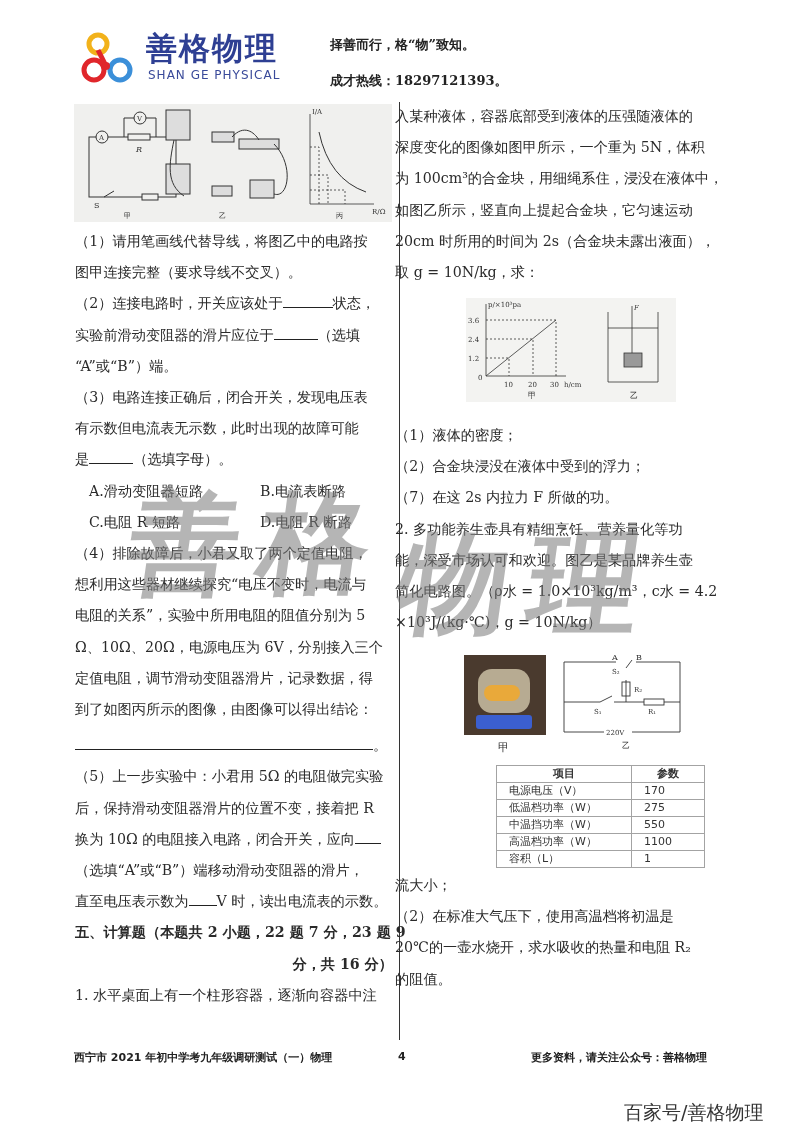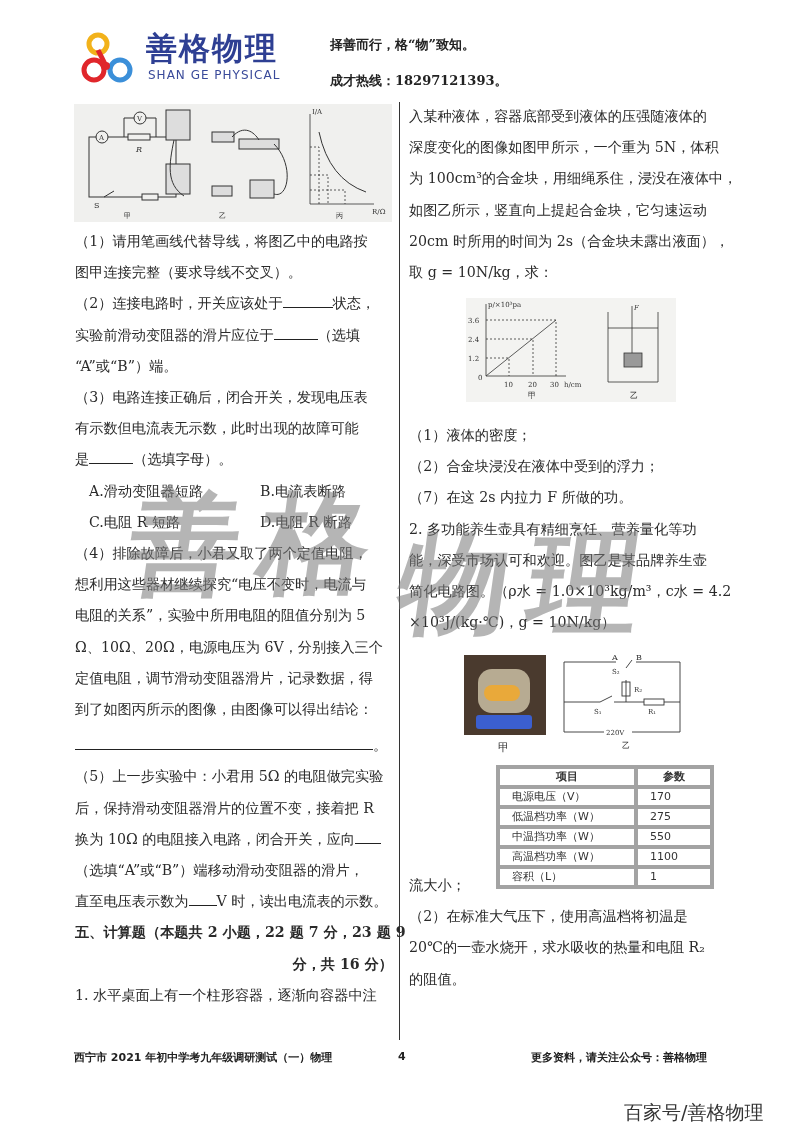--- a/index.html
+++ b/index.html
@@ -9,35 +9,35 @@
   .logo{left:80px;top:30px;width:60px;height:56px;}
   .brand-cn{left:146px;top:28px;font-family:"DejaVu Sans","Liberation Sans",sans-serif;font-size:31px;font-weight:bold;color:#2e3f93;letter-spacing:2px;}
   .brand-en{left:148px;top:68px;font-family:"DejaVu Sans","Liberation Sans",sans-serif;font-size:12px;color:#3a4a9a;letter-spacing:1px;}
   .motto{left:330px;top:36px;font-size:13px;font-weight:bold;color:#222;}
   .hotline{left:330px;top:72px;font-size:13px;font-weight:bold;color:#222;}
   .divider{left:399px;top:102px;width:1px;height:938px;background:#333;}
   
   .col{font-size:14.2px;line-height:31.2px;color:#2a2a2a;}
   .col p{margin:0;white-space:nowrap;}
   .left{left:75px;top:226px;width:318px;}
-  .right{left:409px;top:101px;width:320px;}
+  .right{left:395px;top:101px;width:320px;}
   .bold{font-weight:bold;text-align:right;}
   .blank{display:inline-block;border-bottom:1px solid #222;height:18px;vertical-align:baseline;}
   .indent{padding-left:14px;gap:38px;}
   .opts{display:flex;}
   .opts span{width:160px;display:inline-block;}
   .long-blank{border-bottom:1px solid #222;width:298px;height:24px;display:inline-block;}
   
   .fig-top{left:74px;top:104px;width:318px;height:118px;background:#f0f0ee;}
   .fig-p{left:466px;top:298px;width:210px;height:104px;background:#f3f3f1;}
   .fig-kettle{left:464px;top:655px;width:82px;height:80px;background:#4a3a2e;}
   .fig-circuit2{left:556px;top:650px;width:170px;height:100px;}
   .cap{font-family:"DejaVu Sans","Liberation Sans",sans-serif;font-size:11px;color:#333;}
   table.params{position:absolute;left:496px;top:765px;border-collapse:collapse;font-size:11px;font-family:"DejaVu Sans","Liberation Sans",sans-serif;color:#333;}
-  table.params td,table.params th{border:4px solid #a3a3a3;padding:0 12px;height:16px;line-height:16px;text-align:left;}
+  table.params td,table.params th{border:1px solid #a3a3a3;padding:0 12px;height:16px;line-height:16px;text-align:left;}
   table.params th{text-align:center;font-weight:bold;}
   
   .wm{position:absolute;font-size:110px;font-weight:bold;color:rgba(120,120,120,0.55);font-family:"DejaVu Serif","Liberation Serif",serif;transform:skewX(-8deg);}
   
   .footer{top:1050px;font-family:"DejaVu Sans","Liberation Sans",sans-serif;font-size:11px;font-weight:bold;color:#222;}
   .baijia{left:624px;top:1100px;font-family:"DejaVu Sans","Liberation Sans",sans-serif;font-size:19px;color:#333;}
 </style>
 </head>
 <body>
 

